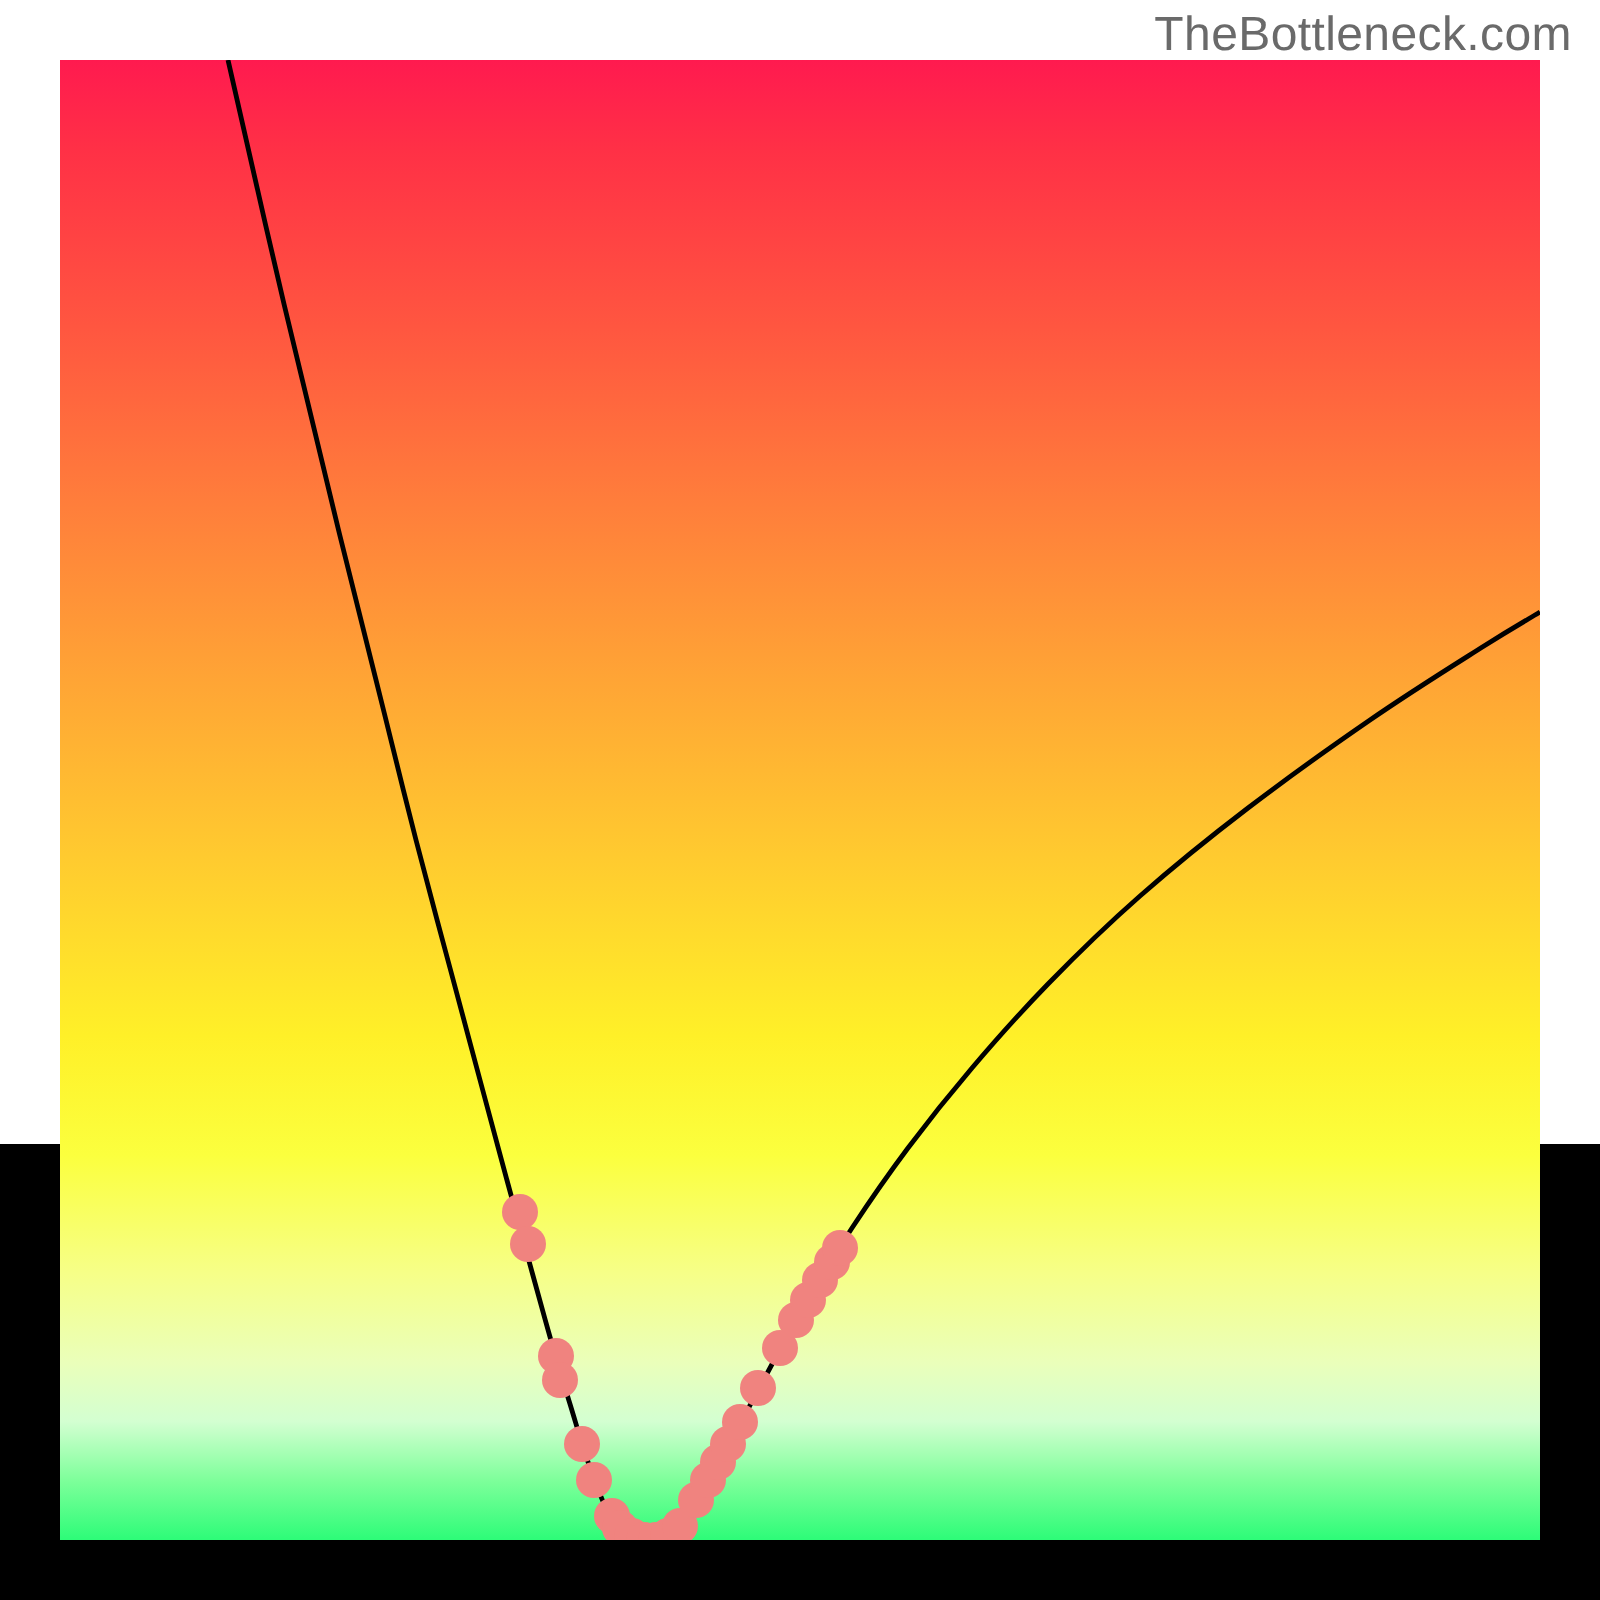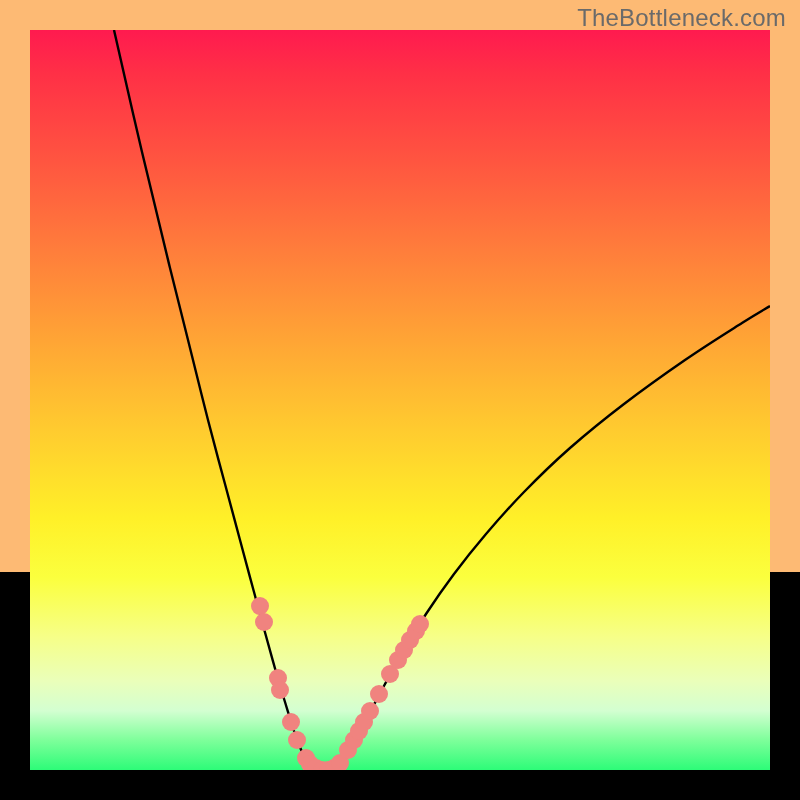--- a/index.html
+++ b/index.html
@@ -7,21 +7,21 @@
     padding: 0;
     width: 800px;
     height: 800px;
     background: #000;
     overflow: hidden;
   }
   .outer {
     position: relative;
     width: 800px;
     height: 572px;
-    background: #fdba74;
+    background: #ffffff;
   }
   .watermark {
     position: absolute;
     top: 4px;
     right: 14px;
     font-family: Arial, Helvetica, sans-serif;
     font-size: 24px;
     font-weight: 500;
     color: #6a6a6a;
     letter-spacing: 0.2px;

